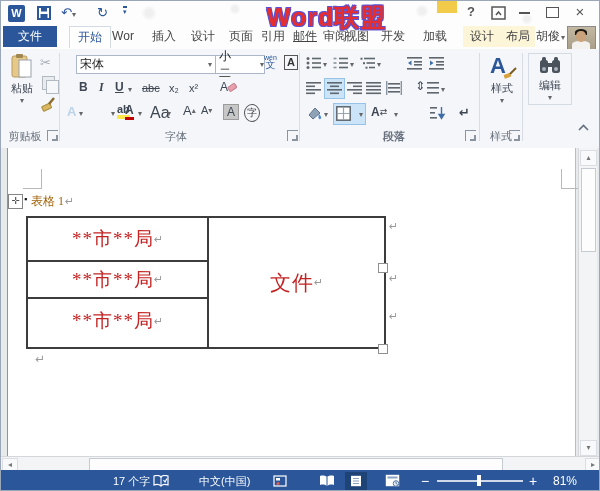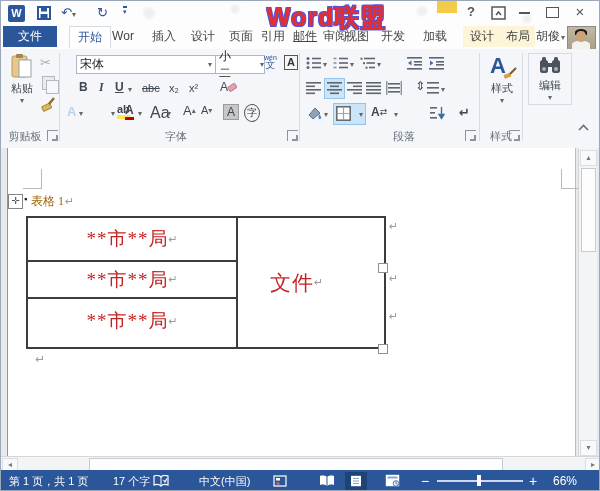--- a/index.html
+++ b/index.html
@@ -65,21 +65,21 @@
   
   .docarea{left:0;top:147px;width:100%;height:308px;background:#e7e9eb;}
   .page{left:6px;top:0;width:567px;height:308px;background:#fff;border-left:1px solid #8d959e;border-right:1px solid #b6bcc2;}
   .mark-tl{border-right:1px solid #b8b8b8;border-bottom:1px solid #b8b8b8;}
   .mark-tr{border-left:1px solid #b8b8b8;border-bottom:1px solid #b8b8b8;}
   .movehandle{width:13px;height:13px;background:#fff;border:1px solid #848484;color:#555;font-size:10px;
               line-height:12px;text-align:center;cursor:move;}
   .caption{font-size:12px;color:#a16207;font-family:"Liberation Serif","DejaVu Serif",serif;}
   .retmark{color:#9a9a9a;font-size:11px;}
   .tbl{border:2px solid #3c3c3c;}
-  .tbl-left{position:absolute;left:0;top:0;width:210px;height:100%;border-right:2px solid #3c3c3c;box-sizing:border-box;}
+  .tbl-left{position:absolute;left:0;top:0;width:181px;height:100%;border-right:2px solid #3c3c3c;box-sizing:border-box;}
   .trow{display:flex;align-items:center;justify-content:center;box-sizing:border-box;cursor:text;}
   .redtxt{color:#c42323;font-size:19px;font-family:"Liberation Serif","DejaVu Serif",serif;letter-spacing:1px;white-space:nowrap;}
   .hnd{width:8px;height:8px;background:#fff;border:1px solid #8f8f8f;cursor:nwse-resize;}
   .vscroll{left:577px;top:0;width:18px;height:308px;background:#f3f4f6;border-left:1px solid #d4d7da;}
   .sbtn{background:#f8f9fa;border:1px solid #dadde1;color:#777;font-size:8px;text-align:center;line-height:14px;cursor:pointer;}
   .sthumb{background:#fdfdfe;border:1px solid #c6cbd2;cursor:grab;}
 
   
   .hscroll{left:0;top:455px;width:100%;height:14px;background:#f3f4f6;border-top:1px solid #d4d7da;}
   .statusbar{left:0;top:469px;width:100%;height:22px;background:#2b579a;color:#fff;font-size:11px;}
@@ -349,21 +349,21 @@
         <span style="font-size:9px;font-weight:normal;">⇄</span>
       </span>
     <span class="abs caret" style="left:393px;top:61px;">▾</span>
     <svg class="abs" style="left:428px;top:56px;" width="17" height="16" viewBox="0 0 17 16">
       <rect x="1" y="2" width="7" height="1.6" fill="#5f666e"></rect>
         <rect x="1" y="7" width="5" height="1.6" fill="#5f666e"></rect>
         <rect x="1" y="12" width="7" height="1.6" fill="#5f666e"></rect>
       <path d="M12.5 2 V12 M12.5 13.5 L10 9.5 H15 Z" stroke="#3f6ea5" fill="#3f6ea5" stroke-width="1.4"></path>
     </svg>
     <span class="abs" style="left:458px;top:56px;font-size:13px;color:#3f4752;font-weight:bold;"><span>↵</span></span>
-    <div class="abs glabel" style="left:378px;top:80px;width:50px;">段落</div>
+    <div class="abs glabel" style="left:368px;top:80px;width:50px;font-weight:bold;">段落</div>
     <div class="abs lnch" style="left:464px;top:81px;">
         <i></i>
       </div>
     <div class="abs vdiv" style="left:478px;"></div>
 
     <div class="abs bigbtn" style="left:482px;top:4px;width:38px;">
       <div style="position:relative;width:30px;height:26px;">
         <span style="position:absolute;left:3px;top:0;font-size:22px;font-weight:bold;color:#2b579a;">A</span>
         <svg style="position:absolute;right:0;bottom:0;" width="14" height="12" viewBox="0 0 14 12">
           <rect x="1" y="7" width="7" height="4" rx="1" fill="#d9a23e" transform="rotate(-20 4 9)"></rect>
@@ -443,21 +443,20 @@
     </div>
   </div>
 
   <div class="abs hscroll">
     <div class="abs sbtn" style="left:1px;top:1px;width:14px;height:11px;line-height:11px;"><span>◂</span></div>
     <div class="abs sthumb" style="left:88px;top:1px;width:412px;height:11px;"></div>
     <div class="abs sbtn" style="left:584px;top:1px;width:14px;height:11px;line-height:11px;"><span>▸</span></div>
   </div>
 
   <div class="abs statusbar">
-    <span class="abs sitem" style="left:8px;">第 1 页，共 1 页</span>
     <span class="abs sitem" style="left:112px;text-align:right;">17 个字</span>
     <svg class="abs" style="left:152px;top:5px;" width="16" height="12" viewBox="0 0 16 12">
       <path d="M1 1 C4 0 7 1 8 2 C9 1 12 0 15 1 V10 C12 9 9 10 8 11 C7 10 4 9 1 10 Z" fill="none" stroke="#fff" stroke-width="1.2"></path>
       <path d="M8 2 V11" stroke="#fff" stroke-width="1"></path>
       <path d="M10.5 5 L12 7 L14 3.5" fill="none" stroke="#fff" stroke-width="1.2"></path>
     </svg>
     <span class="abs sitem" style="left:198px;">中文(中国)</span>
     <svg class="abs" style="left:272px;top:5px;" width="14" height="12" viewBox="0 0 14 12">
       <rect x="1" y="1" width="12" height="10" fill="none" stroke="#fff" stroke-width="1.2"></rect>
       <rect x="3" y="3" width="4" height="2.5" fill="#fff"></rect>
@@ -478,16 +477,16 @@
     <svg class="abs" style="left:384px;top:4px;" width="15" height="13" viewBox="0 0 15 13">
       <rect x="0.8" y="0.8" width="13.4" height="11.4" fill="#fff"></rect>
       <rect x="2.5" y="2.5" width="10" height="2" fill="#8ba3c4"></rect>
       <circle cx="11" cy="9.5" r="2.8" fill="#e8eef6" stroke="#5577a8"></circle>
       <path d="M11 7.5 V9.5 L12.5 10.5" stroke="#5577a8" fill="none"></path>
     </svg>
     <span class="abs sitem" style="left:420px;font-size:14px;"><span>−</span></span>
     <div class="abs ztrack" style="left:436px;top:10px;width:86px;"></div>
     <div class="abs zthumb" style="left:476px;top:5px;"></div>
     <span class="abs sitem" style="left:528px;font-size:14px;"><span>+</span></span>
-    <span class="abs sitem" style="left:552px;font-size:12px;">66%</span>
+    <span class="abs sitem" style="left:552px;font-size:12px;">81%</span>
   </div>
 
 </div>
 
 </body></html>

